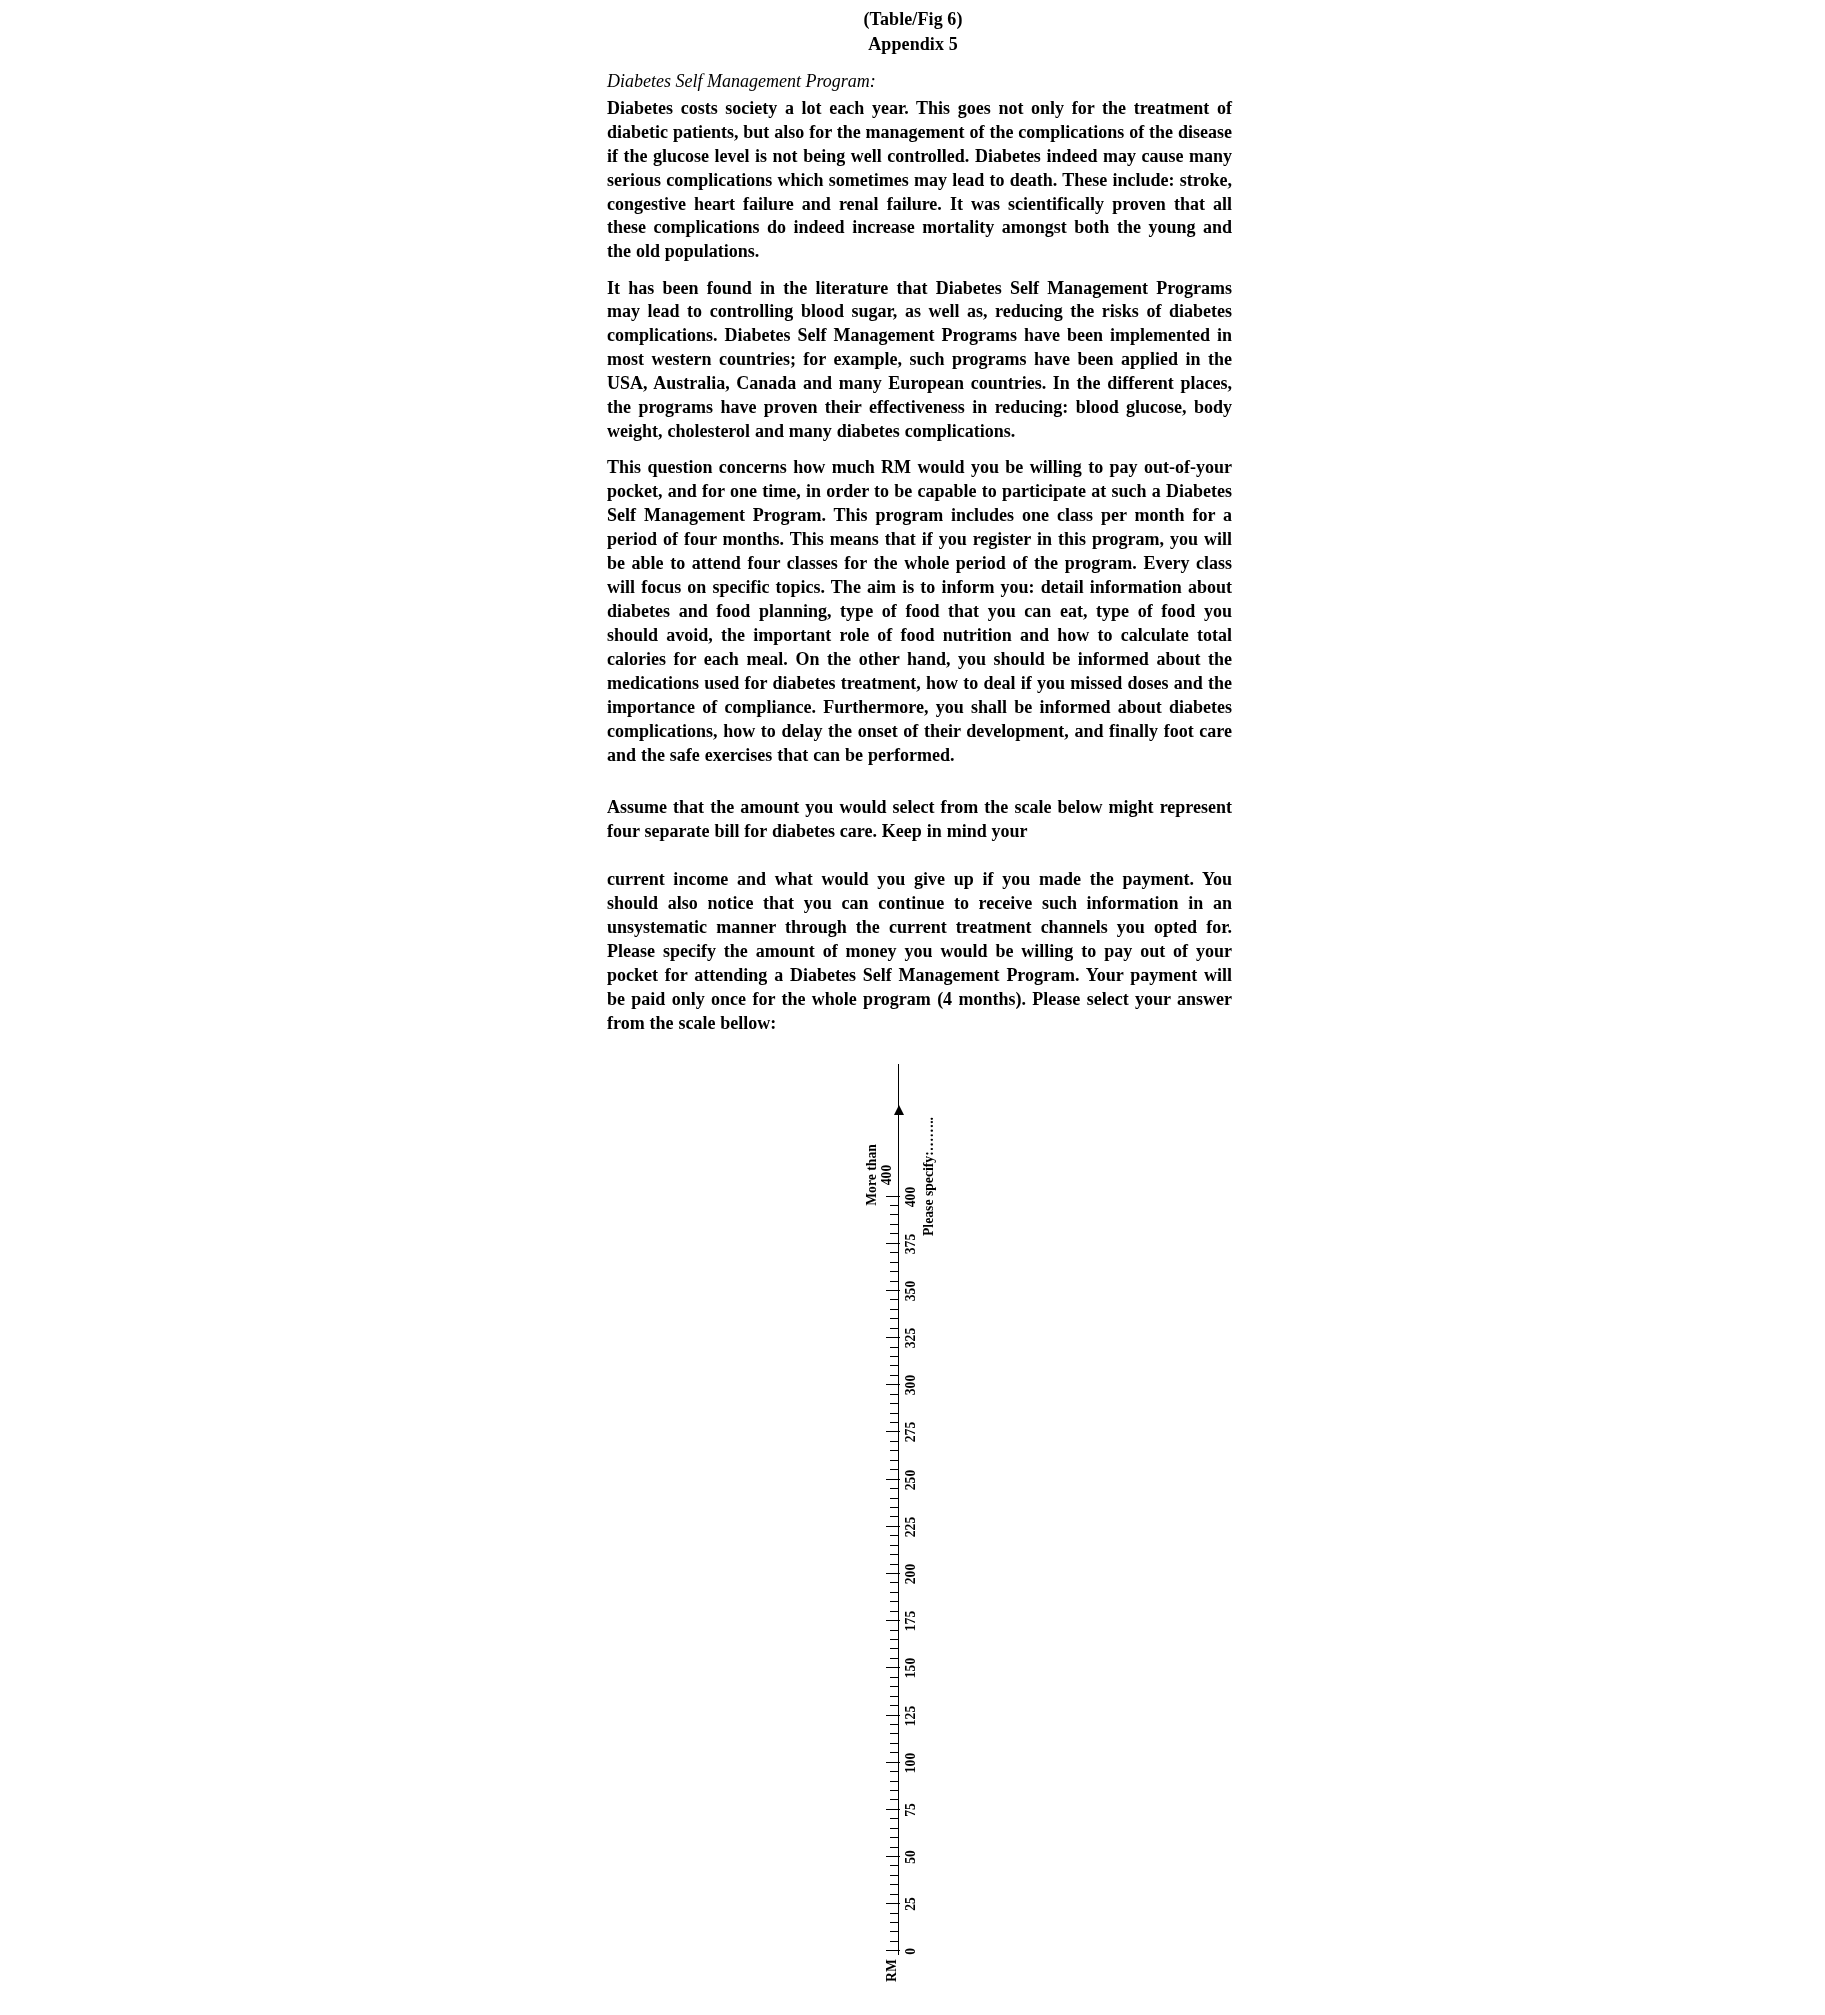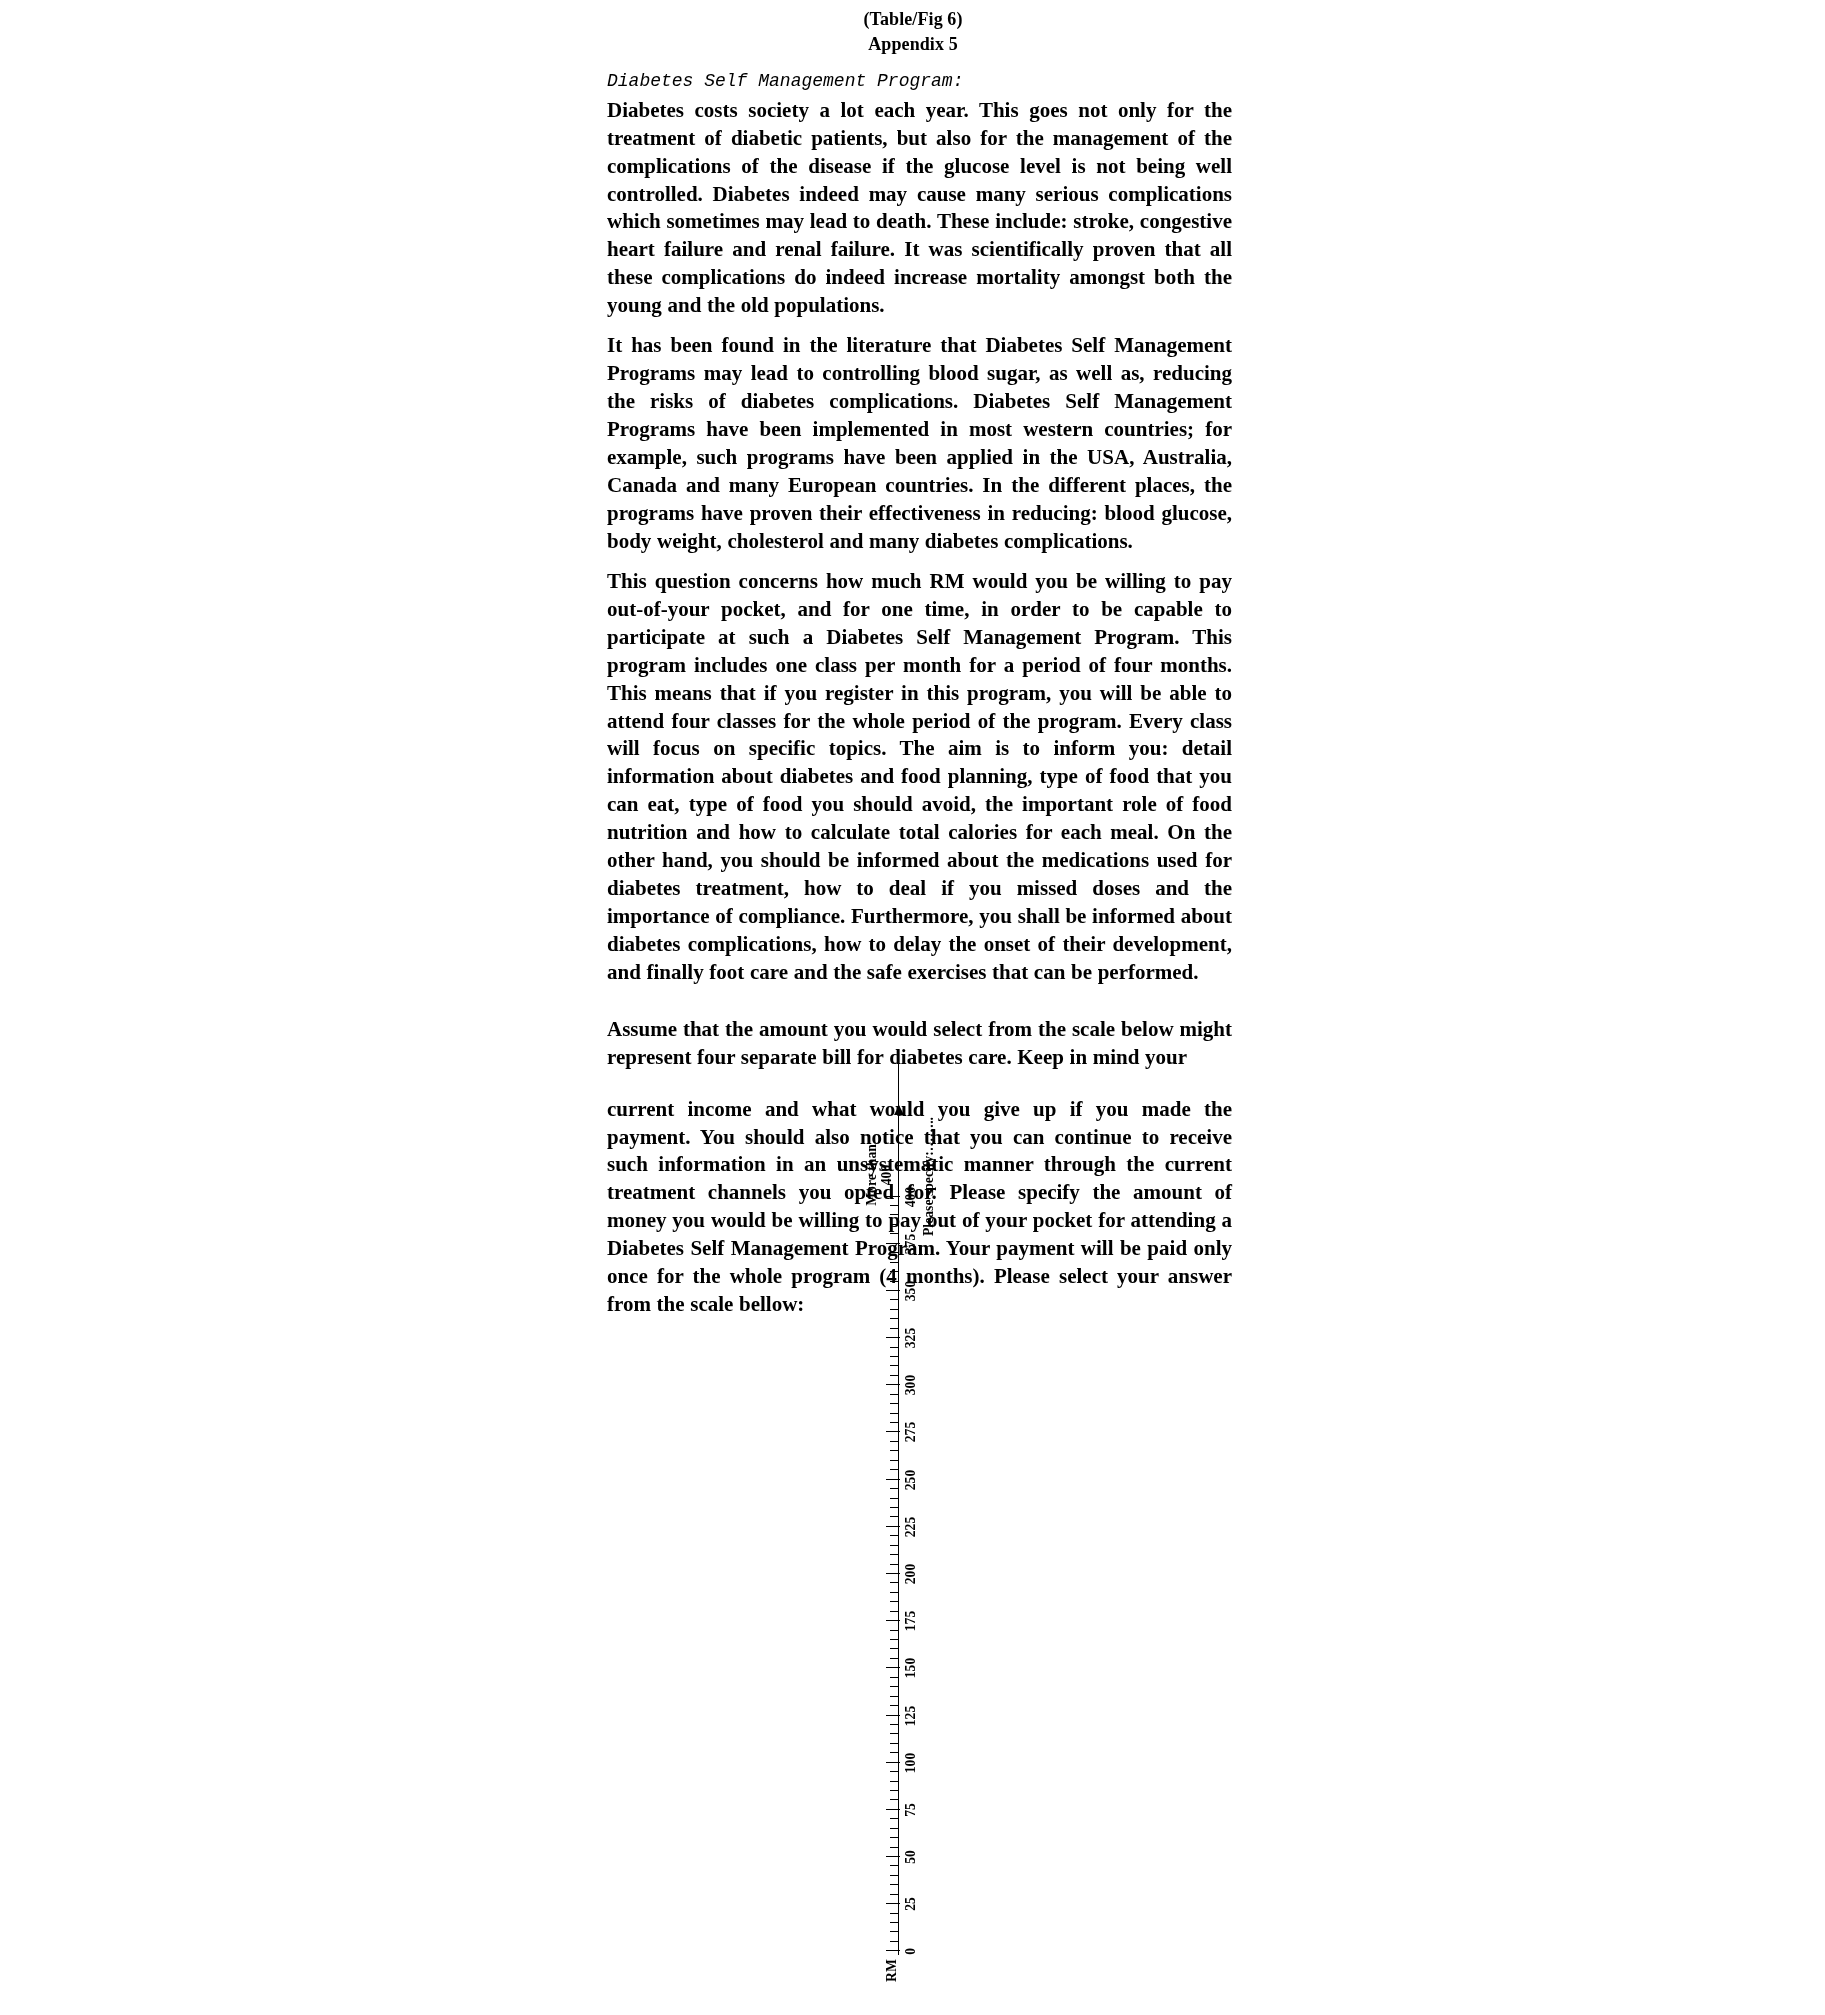--- a/index.html
+++ b/index.html
@@ -35,25 +35,24 @@
     left: 607px;
     top: 70px;
     width: 625px;
   }
   .sec-title {
     font-style: italic;
     font-size: 18px;
     line-height: 1.25;
     margin: 0 0 4.3px 0;
     font-weight: normal;
-    font-family: Liberation Mono, monospace;
   }
   p.body {
     font-weight: bold;
-    font-size: 21px;
+    font-size: 18px;
     line-height: 1.33;
     text-align: justify;
     text-justify: inter-word;
     margin: 0 0 12.2px 0;
     word-spacing: 0.4px;
   }
   p.body.tight { margin-bottom: 0; }
   p.gap-before { margin-top: 29px; }
   p.nogap { margin-top: 24px; }
 

